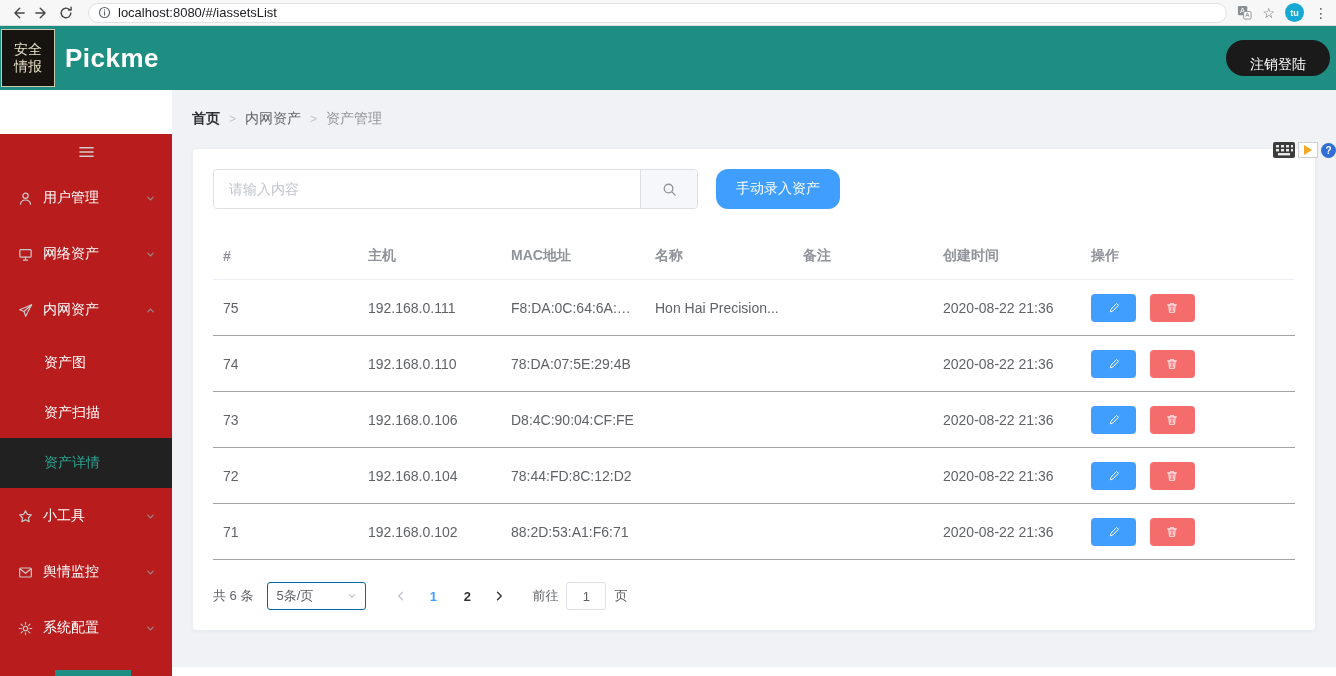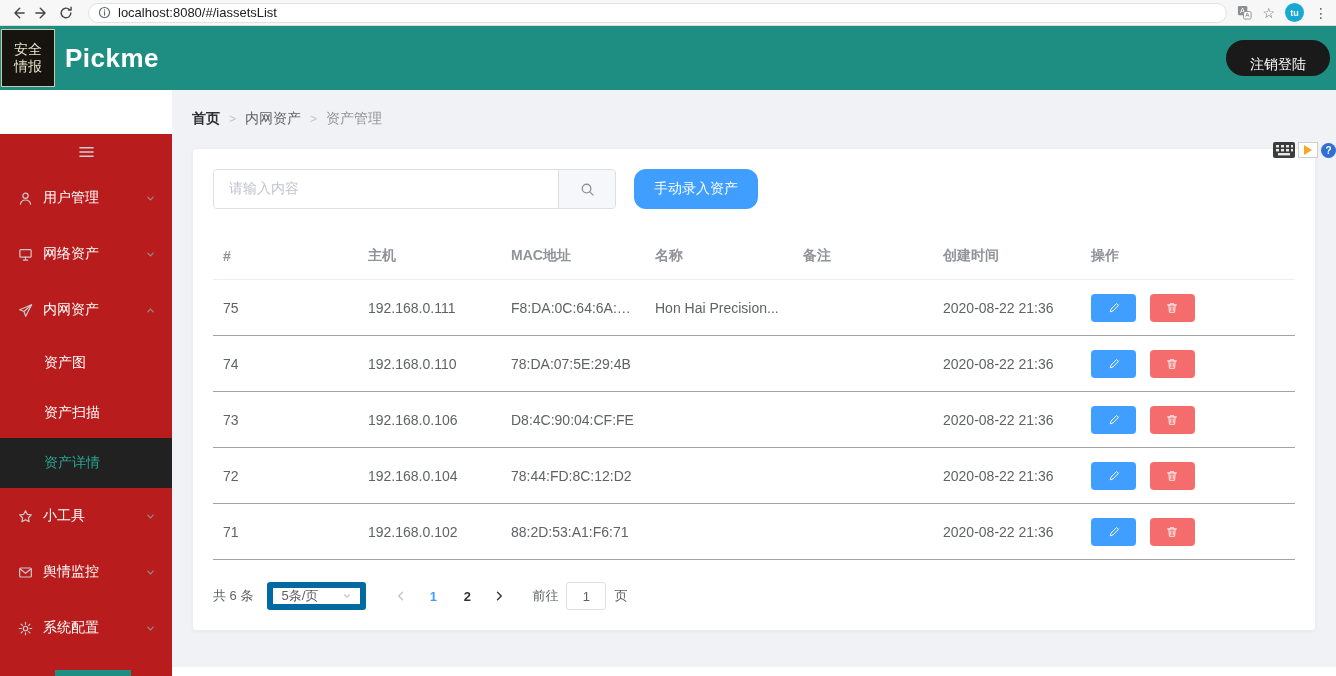--- a/index.html
+++ b/index.html
@@ -53,42 +53,42 @@
   .main { flex:1; background:#fff; position:relative; overflow:hidden; min-width:0; }
   .content { background:#f0f2f5; padding-bottom:16px; }
   .breadcrumb { padding:20px 0 0 20px; font-size:14px; display:flex; align-items:center; gap:9px; }
   .bc-item { color:#606266; } .bc-first { color:#303133; font-weight:bold; } .bc-last { color:#909399; }
   .bc-sep { color:#c0c4cc; font-size:12px; }
 
   .card { margin:20px; background:#fff; border:1px solid #ebeef5; border-radius:4px;
     padding:20px; box-shadow:0 1px 3px rgba(0,0,0,.04); }
 
   .toolbar { display:flex; gap:18px; }
-  .search-box { width:403px; height:40px; border:1px solid #dcdfe6; border-radius:4px;
-    display:flex; overflow:hidden; background:#fff;font-family:Liberation Mono, monospace; }
+  .search-box { width:485px; height:40px; border:1px solid #dcdfe6; border-radius:4px;
+    display:flex; overflow:hidden; background:#fff; }
   .search-input { flex:1; border:none; outline:none; padding:0 15px; font-size:14px;
     color:#606266; font-family:inherit; min-width:0; }
   .search-input::placeholder { color:#c0c4cc; }
   .search-append { width:57px; border-left:1px solid #dcdfe6; background:#f5f7fa;
     display:flex; align-items:center; justify-content:center; color:#909399; cursor:pointer; }
   .add-btn { height:40px; background:#409eff; color:#fff; border:none; border-radius:12px;
     padding:0 20px; font-size:14px; font-family:inherit; cursor:pointer; }
 
   .asset-table { width:100%; border-collapse:collapse; margin-top:24px; table-layout:fixed; }
   .asset-table th { text-align:left; font-size:14px; color:#909399; font-weight:bold;
     padding:14px 10px; border-bottom:1px solid #ebeef5; white-space:nowrap; }
   .asset-table td { font-size:14px; color:#606266; padding:0 10px; height:56px;
     border-bottom:1px solid #a3a3a3; white-space:nowrap; overflow:hidden; text-overflow:ellipsis; }
   .op-btn { width:45px; height:28px; border:none; border-radius:4px; margin-right:10px;
     display:inline-flex; align-items:center; justify-content:center; vertical-align:middle; cursor:pointer; }
   .op-edit { background:#409eff; } .op-del { background:#f56c6c; }
 
   .pager { display:flex; align-items:center; margin-top:22px; font-size:13px; color:#606266; }
   .pg-total { margin-right:14px; }
-  .pg-size { width:99px; height:28px; border:6px solid #0369a1; border-radius:3px;
+  .pg-size { width:99px; height:28px; border:1px solid #0369a1; border-radius:3px;
     display:flex; align-items:center; justify-content:space-between; padding:0 8px;
     margin-right:20px; cursor:pointer; }
   .pg-size .chev { color:#c0c4cc; margin-left:0; }
   .pg-arrow { width:30px; height:28px; display:flex; align-items:center; justify-content:center;
     color:#303133; cursor:pointer; }
   .pg-arrow.disabled { color:#c0c4cc; cursor:default; }
   .pg-num { min-width:30px; height:28px; display:flex; align-items:center; justify-content:center;
     margin:0 2px; color:#303133; font-weight:bold; cursor:pointer; }
   .pg-num.active { color:#409eff; }
   .pg-goto { margin-left:18px; display:flex; align-items:center; gap:8px; }

